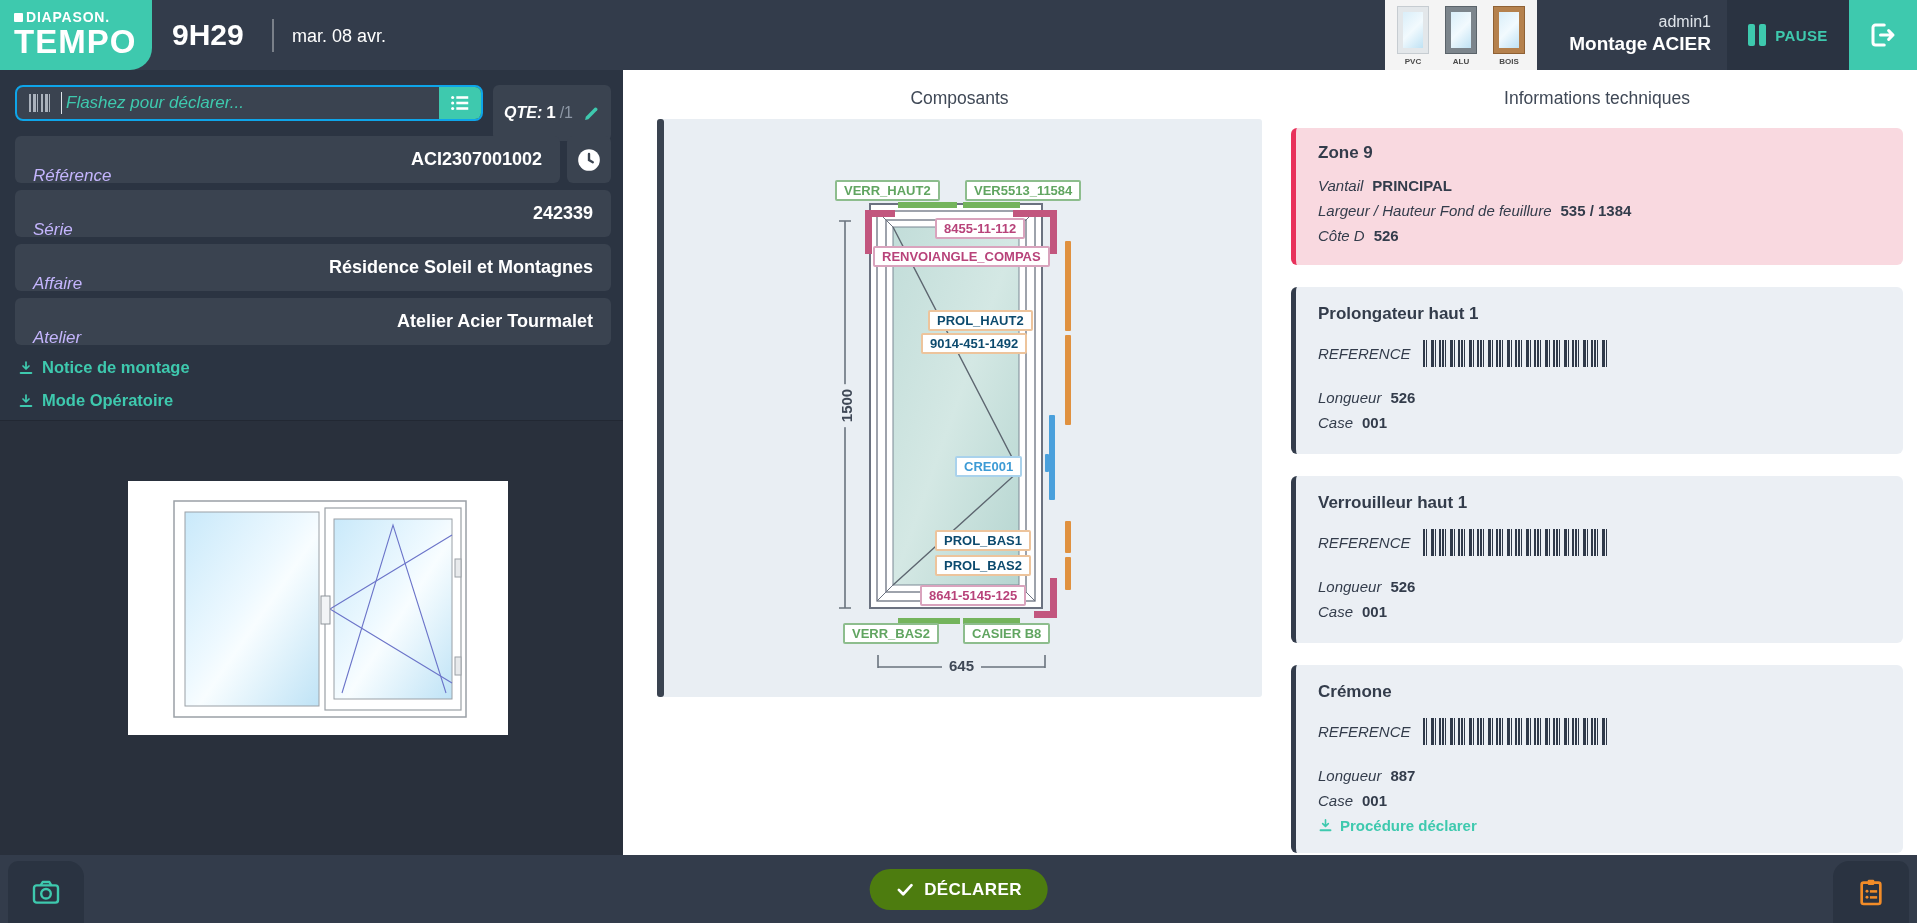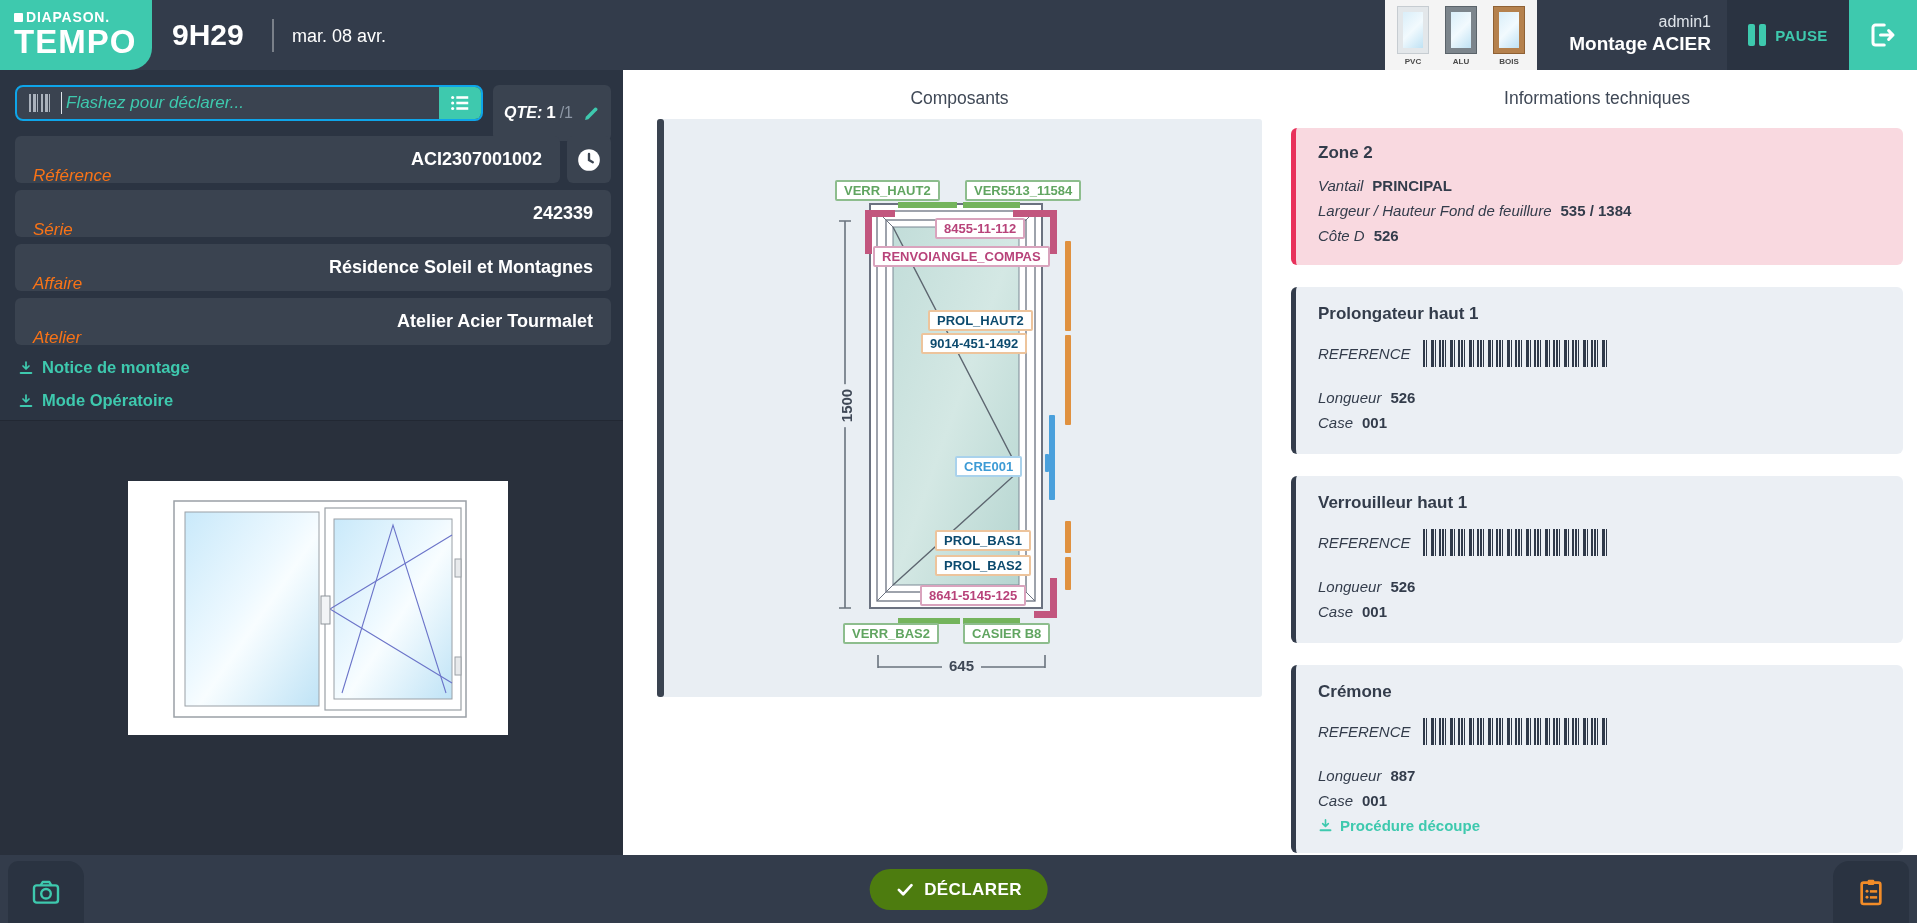--- a/index.html
+++ b/index.html
@@ -46,21 +46,21 @@
   .scan-input::placeholder { color:#3EC9AE; opacity:1; font-style:italic; }
   .list-btn { position:absolute; right:0; top:0; width:42px; height:100%; background:#3EC9AE; display:flex; align-items:center; justify-content:center; cursor:pointer; }
   .qty-card { width:118px; height:56px; background:#3A4350; border-radius:6px; display:flex; align-items:center; justify-content:center; gap:4px; }
   .qty-label { font-style:italic; font-weight:600; font-size:16px; color:#fff; }
   .qty-cur { font-weight:bold; font-size:17px; color:#fff; }
   .qty-tot { font-size:16px; color:#8d97a5; }
   .qty-edit { margin-left:6px; display:flex; cursor:pointer; }
   .fields { position:absolute; left:15px; top:66px; width:596px; }
   .field-line { display:flex; gap:7px; margin-bottom:7px; }
   .field-row { flex:1; height:47px; background:#3A4350; border-radius:6px; display:flex; align-items:center; padding:0 18px; }
-  .field-label { font-style:italic; font-size:17px; color:#f97316;margin-top:32px; }
+  .field-label { font-style:italic; font-size:17px; color:#c4b5fd;margin-top:32px; }
   .field-value { margin-left:auto; font-weight:bold; font-size:18px; color:#ffffff; }
   .clock-btn { width:44px; height:47px; background:#3A4350; border-radius:6px; display:flex; align-items:center; justify-content:center; cursor:pointer; }
   .doc-links { position:absolute; left:18px; top:288px; }
   .doc-link { display:flex; align-items:center; gap:8px; color:#3EC9AE; font-size:16.5px; font-weight:600; margin-bottom:14px; cursor:pointer; }
   .sidebar-lower { position:absolute; left:0; top:350px; width:623px; bottom:0; background:#29303C; border-top:1px solid #222833; }
   .preview-box { position:absolute; left:128px; top:60px; width:380px; height:254px; background:#fff; }
 
   
   .main { position:absolute; left:623px; top:70px; width:1294px; height:785px; background:#fff; }
   .comp-title { position:absolute; left:34px; top:18px; width:605px; text-align:center; font-size:17.5px; color:#3f4856; font-weight:500; }
@@ -318,21 +318,21 @@
     <div class="dlabel lab-green" style="left:186px; top:504px;">VERR_BAS2</div>
     <div class="dlabel lab-green" style="left:306px; top:504px;">CASIER B8</div>
 
     <div class="dim-text dim-v" style="left:168px; top:278px;">1500</div>
     <div class="dim-text" style="left:287px; top:538px;">645</div>
   </div>
 
   <div class="cards-col">
 
     <div class="zone-card">
-      <div class="zone-title">Zone 2</div>
+      <div class="zone-title">Zone 9</div>
       <div class="info-row">
           <span class="lbl">Vantail</span>
           <span class="val">PRINCIPAL</span>
         </div>
       <div class="info-row">
           <span class="lbl">Largeur / Hauteur Fond de feuillure</span>
           <span class="val">535 / 1384</span>
         </div>
       <div class="info-row">
           <span class="lbl">Côte D</span>
@@ -384,21 +384,21 @@
         </div>
       <div class="info-row">
           <span class="lbl">Case</span>
           <span class="val">001</span>
         </div>
       <div class="cut-link">
         <svg width="15" height="15" viewBox="0 0 24 24">
           <path d="M12 3 v10 M7.5 9 L12 13.5 L16.5 9" fill="none" stroke="#3EC9AE" stroke-width="2.6" stroke-linecap="round" stroke-linejoin="round"></path>
           <path d="M4 19.5 h16" stroke="#3EC9AE" stroke-width="3" stroke-linecap="round"></path>
         </svg>
-        <span>Procédure découpe</span>
+        <span>Procédure déclarer</span>
       </div>
     </div>
   </div>
 </div>
 
 <div class="footer">
   <div class="corner-sq corner-left">
     <svg width="32" height="32" viewBox="0 0 24 24">
       <rect x="3" y="7" width="18" height="13" rx="2" fill="none" stroke="#3EC9AE" stroke-width="1.8"></rect>
       <path d="M8 7 L9.5 4.5 h5 L16 7" fill="none" stroke="#3EC9AE" stroke-width="1.8" stroke-linejoin="round"></path>

